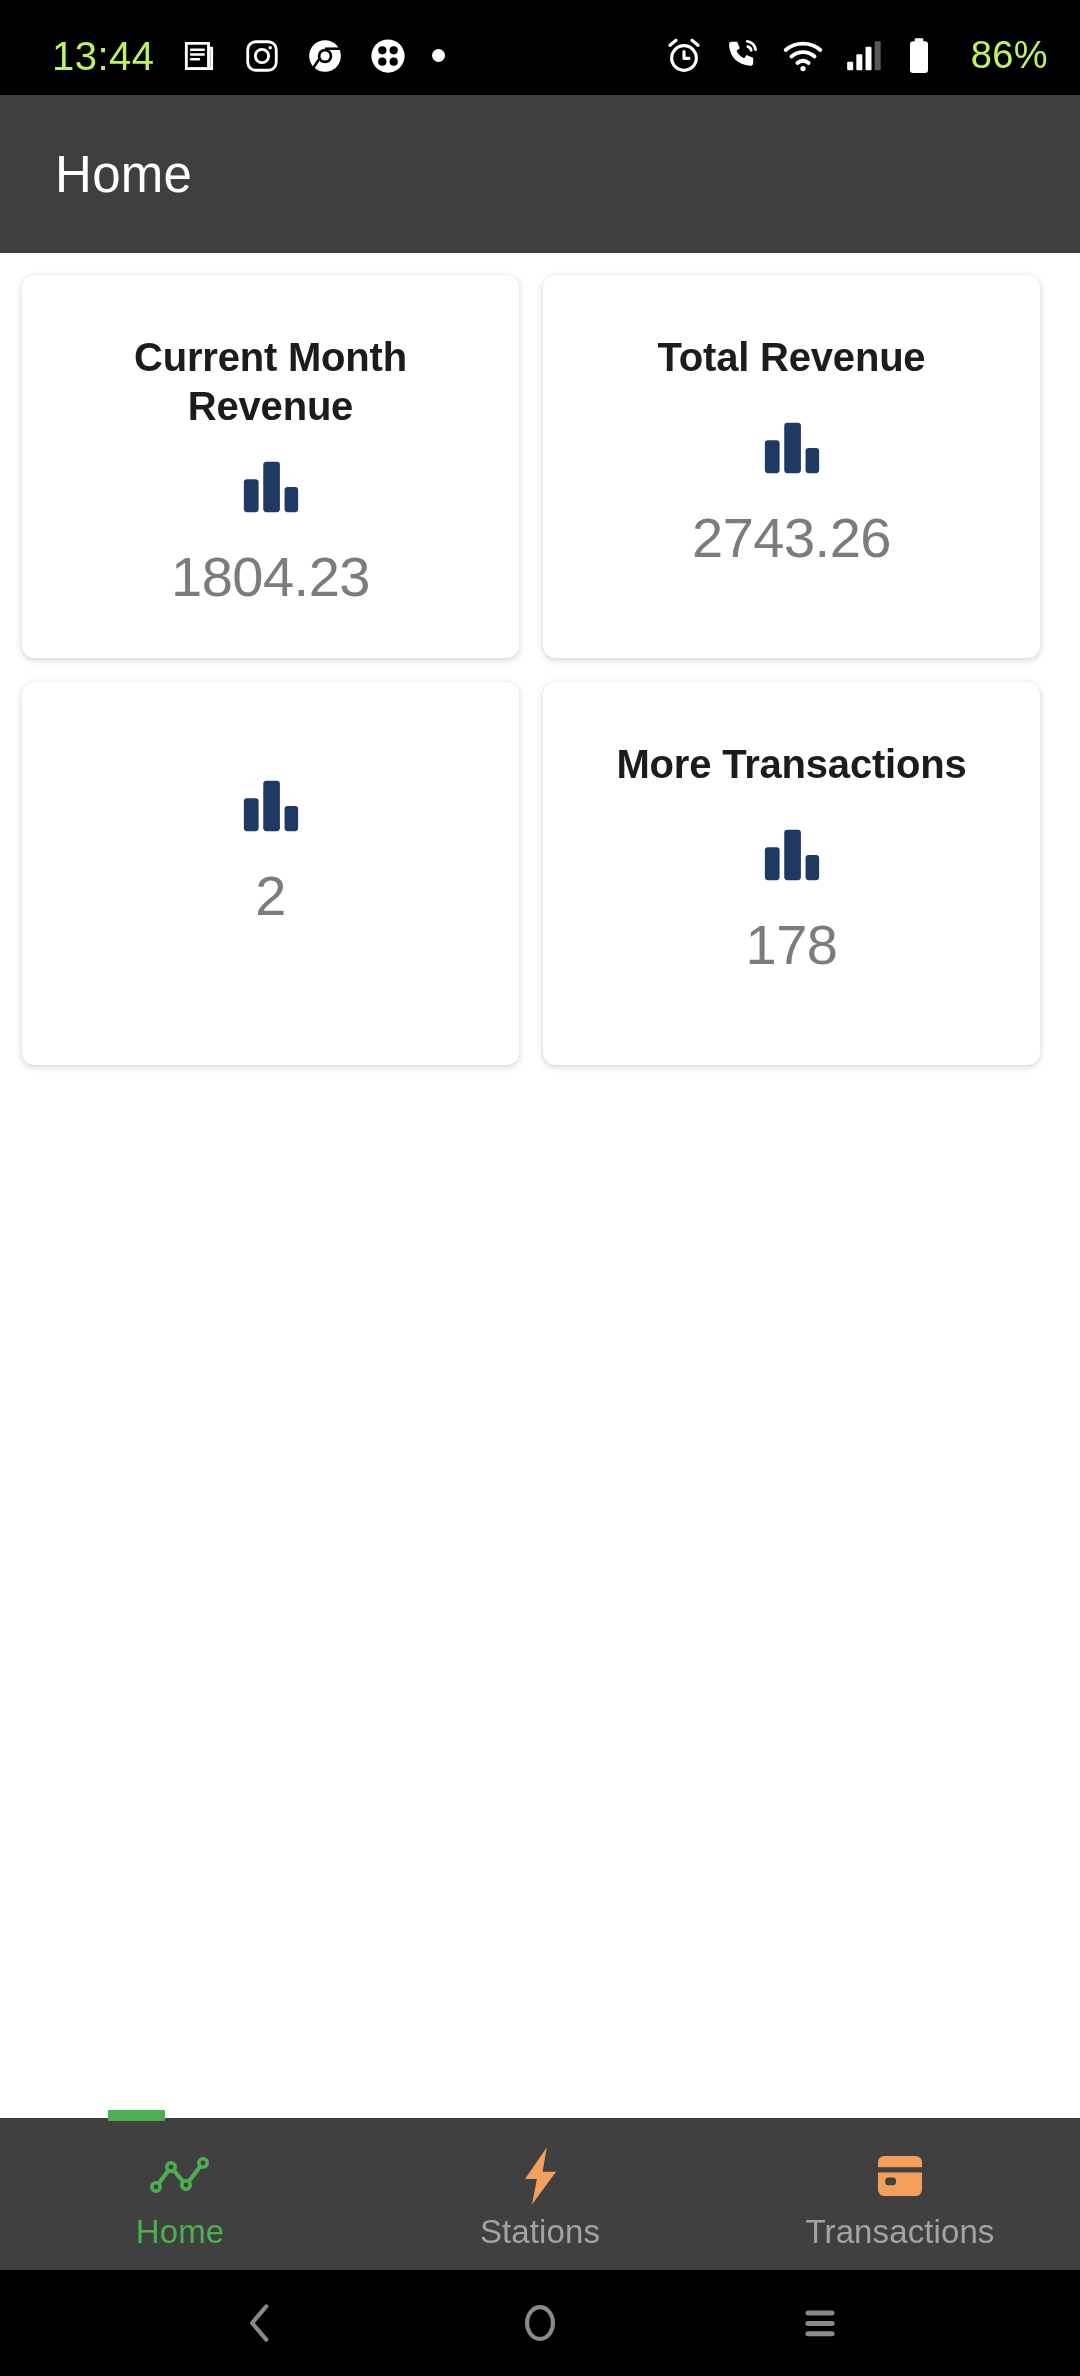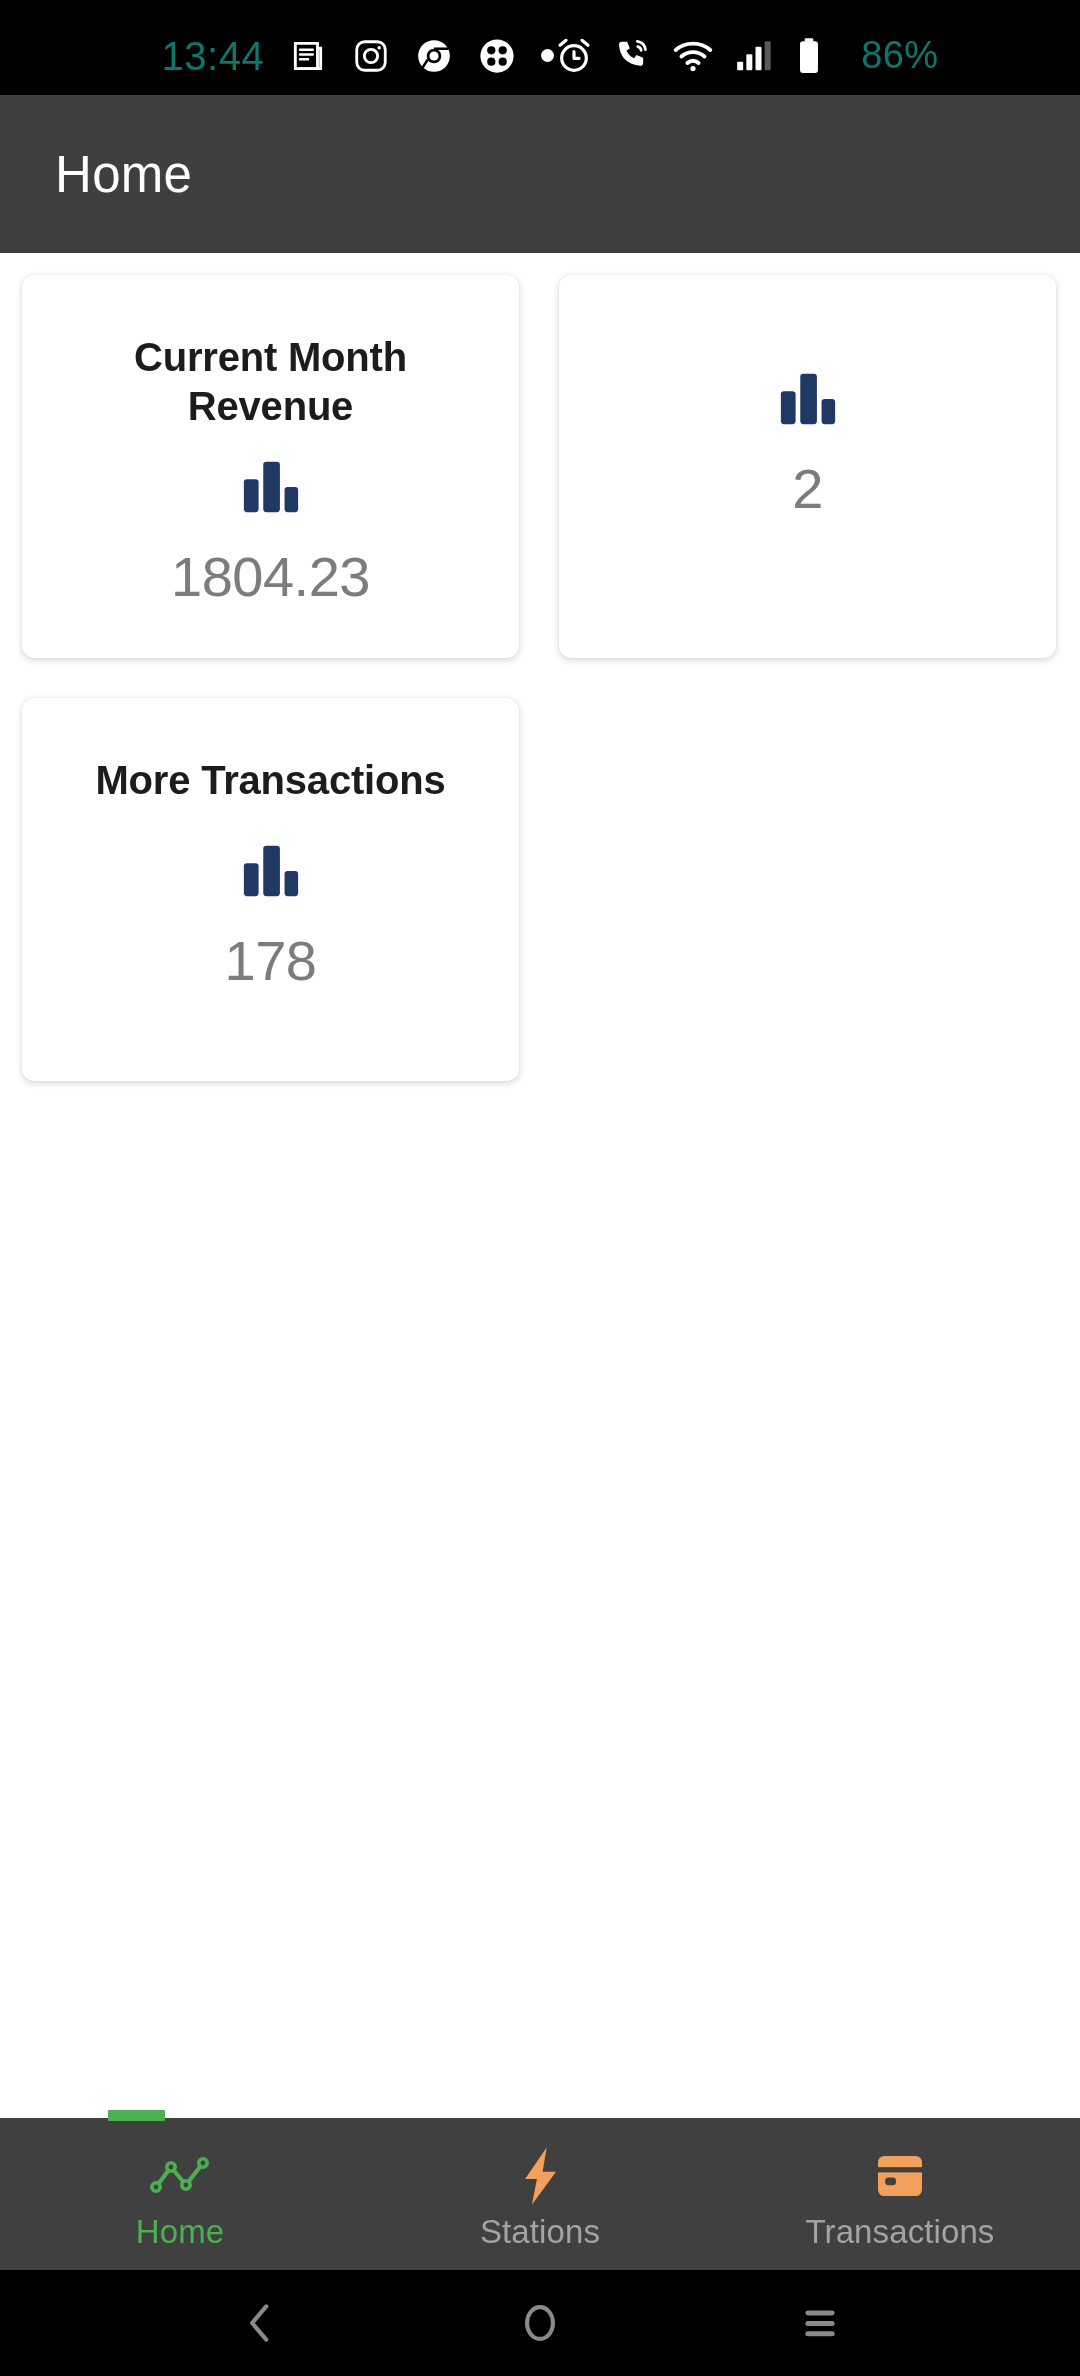--- a/index.html
+++ b/index.html
@@ -6,22 +6,22 @@
   html, body {
     width:1080px; height:2376px;
     background:#ffffff;
     font-family:"Liberation Sans", sans-serif;
     overflow:hidden;
   }
   #screen { position:relative; width:1080px; height:2376px; display:flex; flex-direction:column; }
 
   
   .statusbar {
-    height:95px; background:#000000; color:#0f766e;
-    display:flex; align-items:center; justify-content:center;
+    height:95px; background:#000000; color:#bef264;
+    display:flex; align-items:center; justify-content:space-between;
     padding:16px 32px 0 52px; flex:0 0 auto;
   }
   .sb-left { display:flex; align-items:center; gap:25px; }
   .sb-time { font-size:40px; letter-spacing:0.5px; font-weight:400; line-height:1; }
   .sb-right { display:flex; align-items:center; gap:19px; }
   .sb-batt-text { font-size:38px; font-weight:500; margin-left:16px; letter-spacing:0.4px; }
   .sb-icon { display:block; }
   .sb-dot { width:13px; height:13px; border-radius:50%; background:#fff; display:block; }
 
   
@@ -29,21 +29,21 @@
     height:158px; background:#3f3f3f; display:flex; align-items:center;
     padding-left:55px; flex:0 0 auto;
   }
   .appbar-title { color:#ffffff; font-size:51px; font-weight:400; letter-spacing:0.3px; }
 
   
   .content {
     flex:1 1 auto; background:#ffffff; position:relative;
     padding:22px 22px 0 22px; overflow:hidden;
   }
-  .card-grid { display:flex; flex-wrap:wrap; gap:40px; align-content:flex-start; }
+  .card-grid { display:flex; flex-wrap:wrap; gap:24px; align-content:flex-start; }
   .card {
     width:497px; height:383px; background:#ffffff; border-radius:12px;
     box-shadow:0 2px 7px rgba(0,0,0,0.17), 0 0 1px rgba(0,0,0,0.12);
     display:flex; flex-direction:column; align-items:center;
     padding-top:58px; position:relative;
   }
   .card-title {
     font-size:40px; font-weight:700; color:#1c1c1c; text-align:center;
     line-height:1.22; letter-spacing:-0.2px; max-width:430px;
   }
@@ -169,20 +169,31 @@
         <div class="card-icon">
           <svg width="62" height="60" viewBox="0 0 32 30">
             <rect x="2" y="11" width="7.6" height="17" rx="1.6" fill="#1f3864"></rect>
             <rect x="12" y="2" width="8.6" height="26" rx="1.6" fill="#1f3864"></rect>
             <rect x="23" y="15" width="7" height="13" rx="1.6" fill="#1f3864"></rect>
           </svg>
         </div>
         <div class="card-value">1804.23</div>
       </div>
 
+      <div class="card">
+        <div class="card-title">Total Revenue</div>
+        <div class="card-icon">
+          <svg width="62" height="60" viewBox="0 0 32 30">
+            <rect x="2" y="11" width="7.6" height="17" rx="1.6" fill="#1f3864"></rect>
+            <rect x="12" y="2" width="8.6" height="26" rx="1.6" fill="#1f3864"></rect>
+            <rect x="23" y="15" width="7" height="13" rx="1.6" fill="#1f3864"></rect>
+          </svg>
+        </div>
+        <div class="card-value">2743.26</div>
+      </div>
 
       <div class="card">
         <div class="card-icon">
           <svg width="62" height="60" viewBox="0 0 32 30">
             <rect x="2" y="11" width="7.6" height="17" rx="1.6" fill="#1f3864"></rect>
             <rect x="12" y="2" width="8.6" height="26" rx="1.6" fill="#1f3864"></rect>
             <rect x="23" y="15" width="7" height="13" rx="1.6" fill="#1f3864"></rect>
           </svg>
         </div>
         <div class="card-value">2</div>

